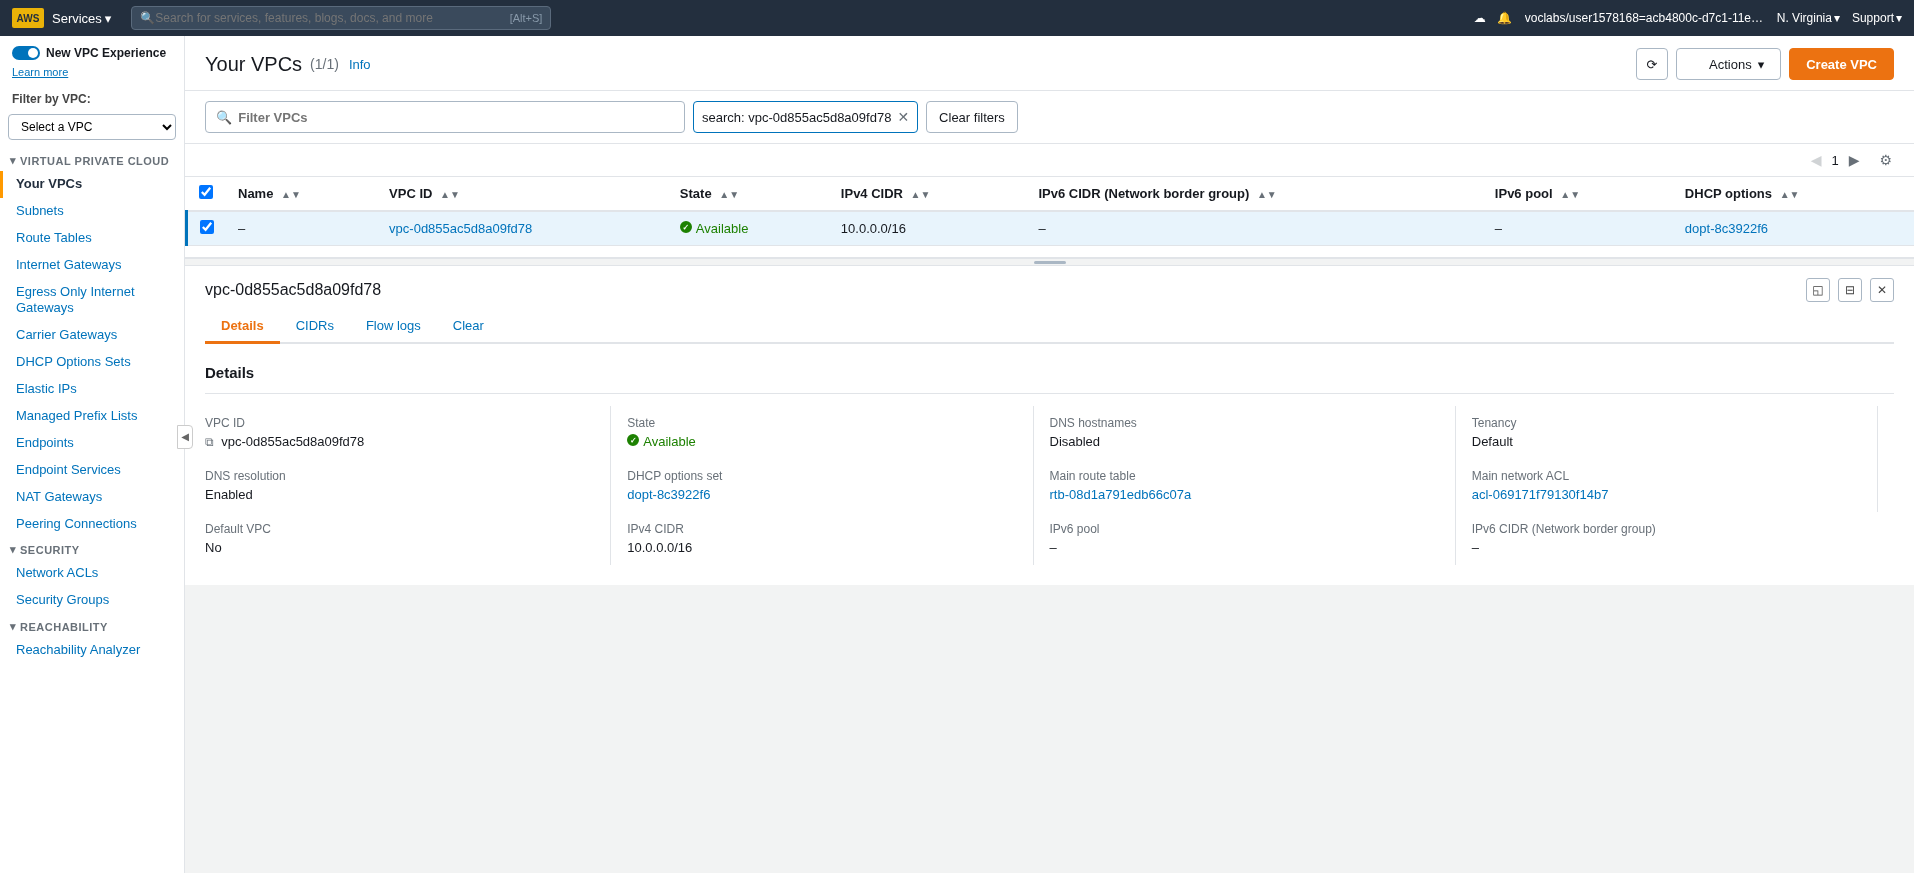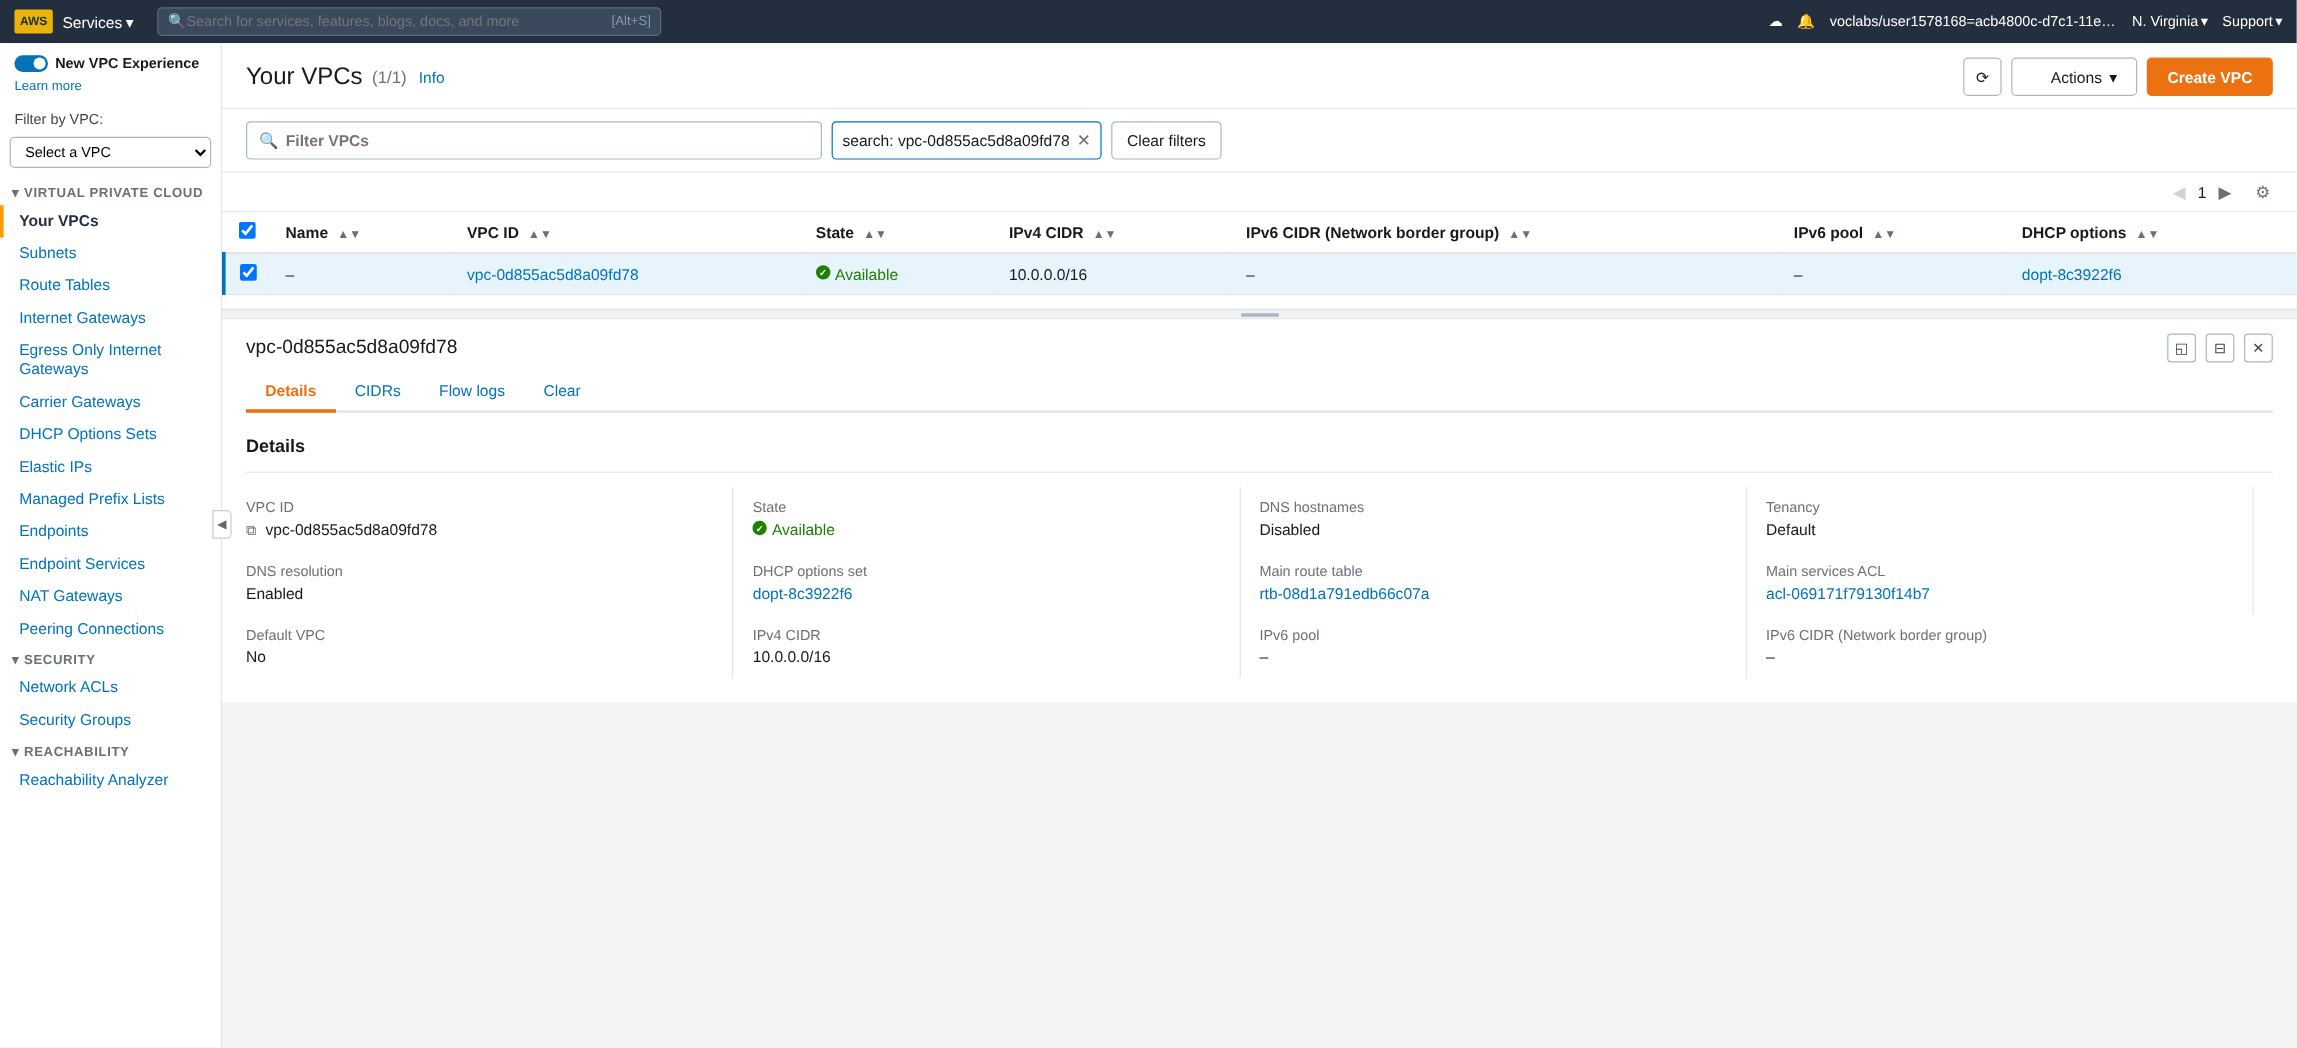--- a/index.html
+++ b/index.html
@@ -86,22 +86,22 @@
     }
     .toggle-switch::after {
       content: '';
       position: absolute;
       right: 2px; top: 2px;
       width: 10px; height: 10px;
       background: #fff;
       border-radius: 50%;
     }
     .sidebar-new-vpc-text { font-size: 12px; font-weight: 600; }
-    .sidebar-learn-more { font-size: 11px; color: #0073bb; padding: 0 12px 8px; display: block; }
-    .sidebar-filter-label { padding: 6px 12px 4px; font-size: 12px; font-weight: 400; color: #444; }
+    .sidebar-learn-more { font-size: 11px; color: #0073bb; padding: 0 12px 8px; display: block; text-decoration: underline; }
+    .sidebar-filter-label { padding: 6px 12px 4px; font-size: 12px; font-weight: 700; color: #444; }
     .sidebar-select {
       margin: 4px 8px 8px;
       width: calc(100% - 16px);
       padding: 4px 8px;
       border: 1px solid #aab7c4;
       border-radius: 4px;
       font-size: 12px;
       background: #fff;
       cursor: pointer;
     }
@@ -633,21 +633,21 @@
         </div>
         <div class="detail-cell">
           <div class="detail-cell-label">DHCP options set</div>
           <div class="detail-cell-value link">dopt-8c3922f6</div>
         </div>
         <div class="detail-cell">
           <div class="detail-cell-label">Main route table</div>
           <div class="detail-cell-value link">rtb-08d1a791edb66c07a</div>
         </div>
         <div class="detail-cell">
-          <div class="detail-cell-label">Main services ACL</div>
+          <div class="detail-cell-label">Main network ACL</div>
           <div class="detail-cell-value link">acl-069171f79130f14b7</div>
         </div>
 
         <div class="detail-cell">
           <div class="detail-cell-label">Default VPC</div>
           <div class="detail-cell-value">No</div>
         </div>
         <div class="detail-cell">
           <div class="detail-cell-label">IPv4 CIDR</div>
           <div class="detail-cell-value">10.0.0.0/16</div>

